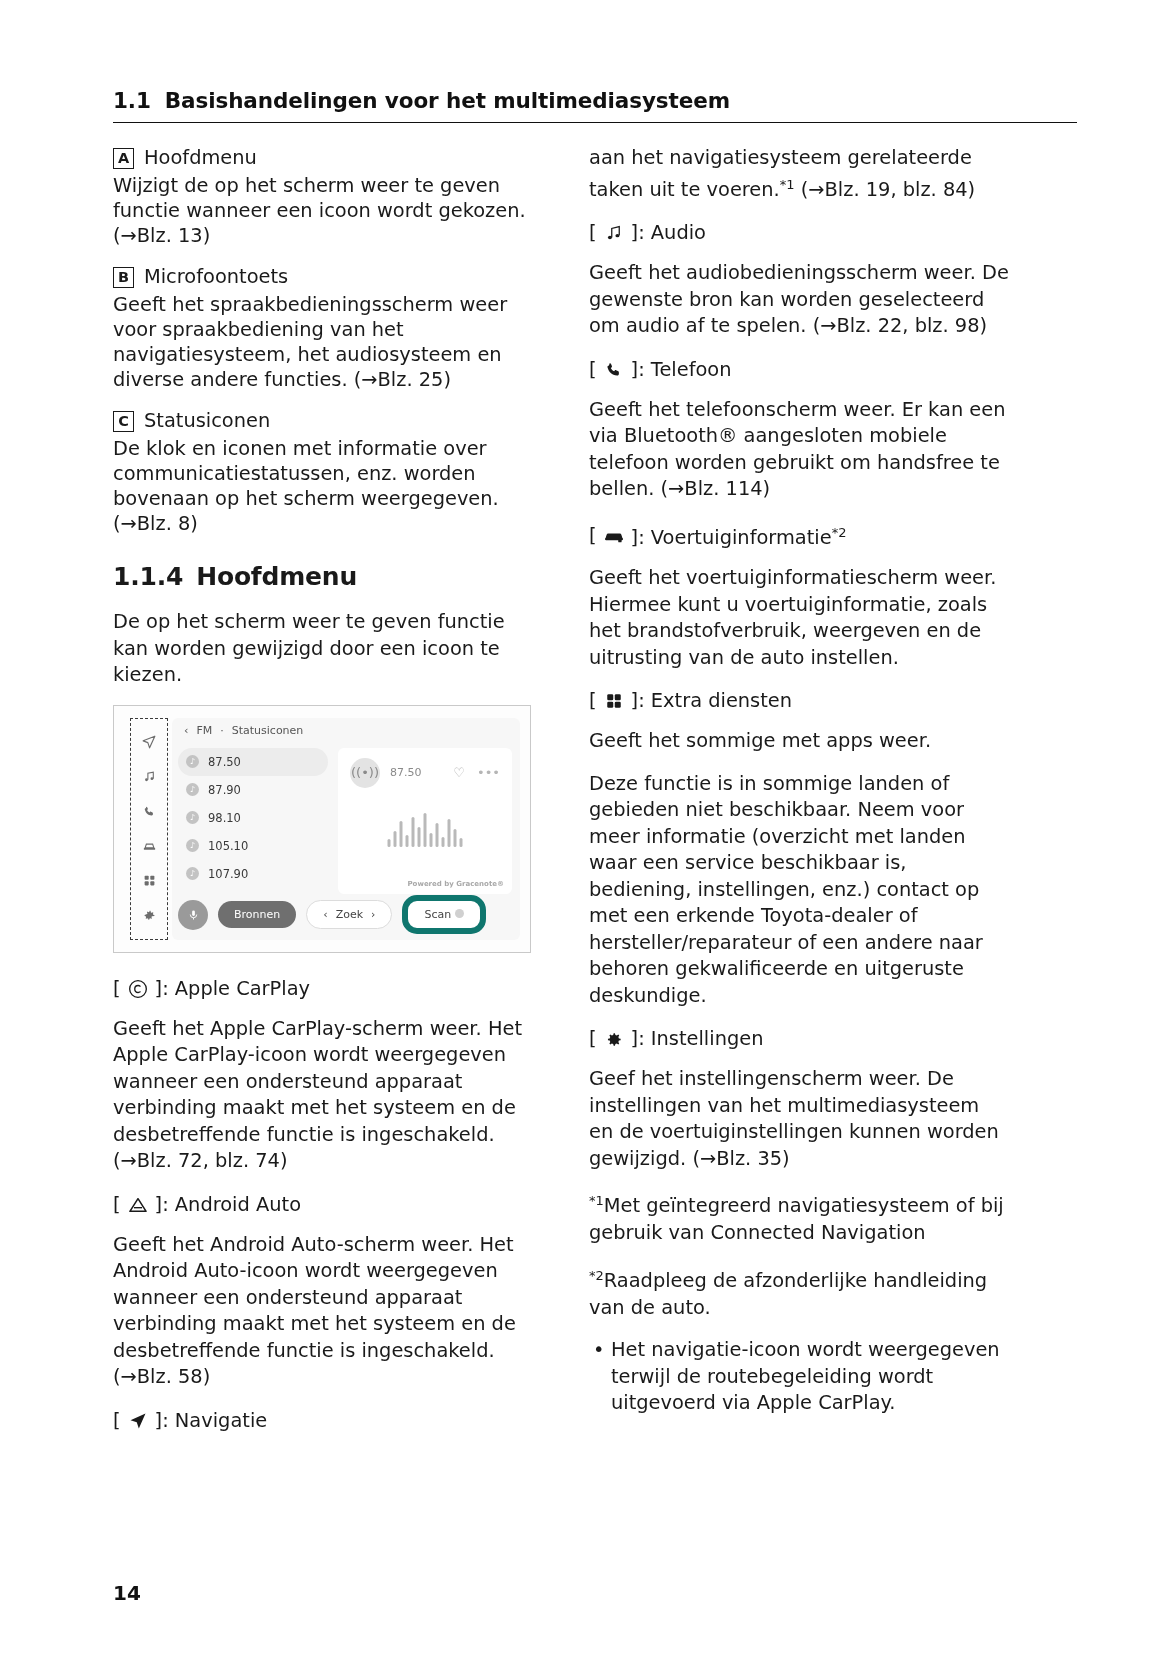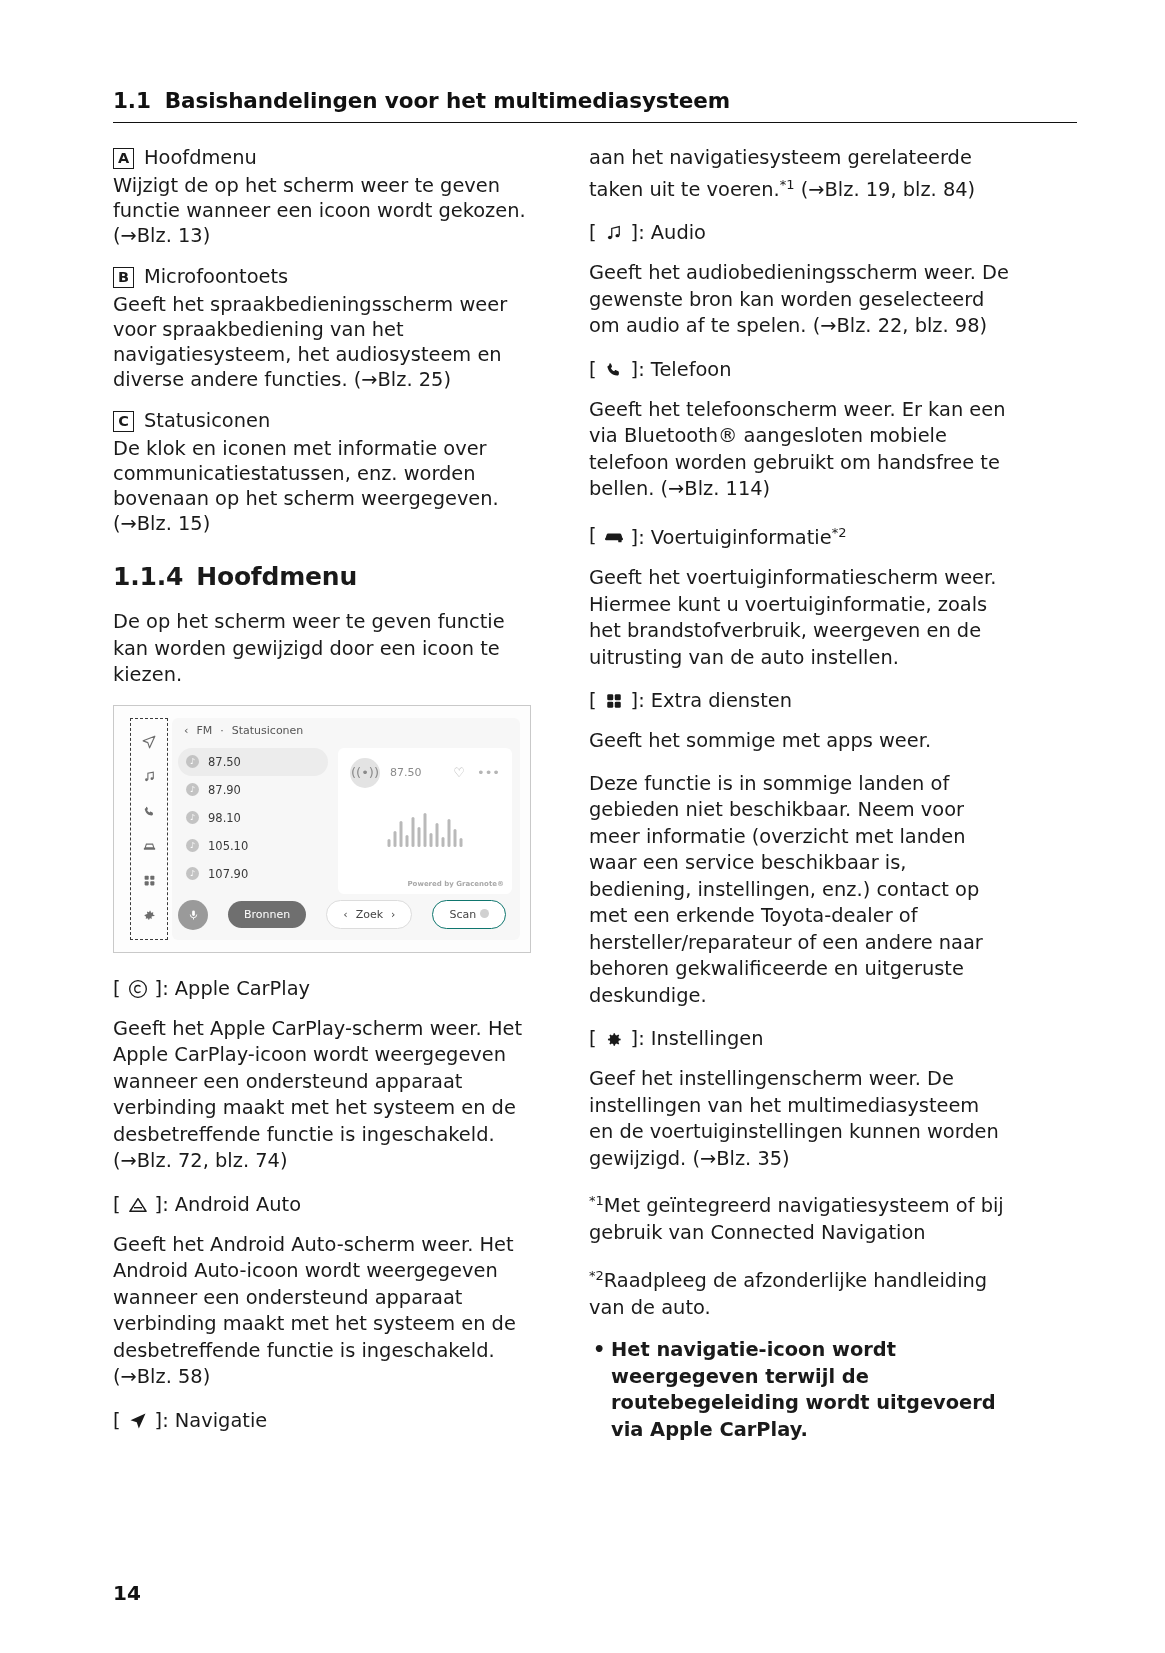--- a/index.html
+++ b/index.html
@@ -190,44 +190,44 @@
   .ss-wave {
     position:absolute; left:50%; top:56%; transform:translate(-50%,-50%);
     display:flex; align-items:flex-end; gap:3px; height:36px;
   }
   .ss-wave i { display:block; width:3px; background:#b9b9b9; border-radius:2px;}
   .ss-powered {
     position:absolute; right:8px; bottom:6px; font-size:7px; color:#a8a8a8;font-weight:bold;
   }
   .ss-bottom {
     position:absolute; left:6px; right:8px; bottom:8px; height:34px;
-    display:flex; align-items:center; gap:20px;
+    display:flex; align-items:center; gap:10px;
   }
   .ss-mic {
     width:30px;height:30px;border-radius:50%;background:#9a9a9a;
     display:flex;align-items:center;justify-content:center;color:#fff;font-size:13px;
   }
   .ss-pill {
     background:#6f6f6f;color:#fff;border-radius:15px;font-size:11px;
     padding:7px 16px;
   }
   .ss-pill.light {
     background:#fff;color:#444;border:1px solid #dcdcdc;
     display:flex;align-items:center;gap:8px;
   }
-  .ss-pill.scan { background:#fff;color:#444;border:1px solid #0f766e;text-align:center; }
+  .ss-pill.scan { background:#fff;color:#444;border:6px solid #0f766e;text-align:center; }
   .ss-gray-dot{width:9px;height:9px;border-radius:50%;background:#d0d0d0;display:inline-block;}
 
   
   .footnote {
     font-size: 19.4px;
     line-height: 26.5px;
     margin: 16px 0 16px 0;
   }
-  .bullets { margin: 0; padding: 0; list-style: none; font-weight: bold; }
+  .bullets { margin: 0; padding: 0; list-style: none; }
   .bullets li {
     font-size: 19.4px;
     line-height: 26.5px;
     position: relative;
     padding-left: 22px;
     margin-bottom: 4px;
   }
   .bullets li:before {
     content: "•";
     position: absolute;
@@ -266,21 +266,21 @@
       <div class="keyline">
         <span class="keybox">B</span>
         <span class="keylabel">Microfoontoets</span>
       </div>
       <p class="keybody">Geeft het spraakbedieningsscherm weer voor spraakbediening van het navigatiesysteem, het audiosysteem en diverse andere functies. (→Blz. 25)</p>
 
       <div class="keyline">
         <span class="keybox">C</span>
         <span class="keylabel">Statusiconen</span>
       </div>
-      <p class="keybody">De klok en iconen met informatie over communicatiestatussen, enz. worden bovenaan op het scherm weergegeven. (→Blz. 15)</p>
+      <p class="keybody">De klok en iconen met informatie over communicatiestatussen, enz. worden bovenaan op het scherm weergegeven. (→Blz. 8)</p>
 
       <h2 class="section">
         <span>1.1.4</span>
         <span>Hoofdmenu</span>
       </h2>
 
       <p>De op het scherm weer te geven functie kan worden gewijzigd door een icoon te kiezen.</p>
 
       <div class="screenshot">
 

